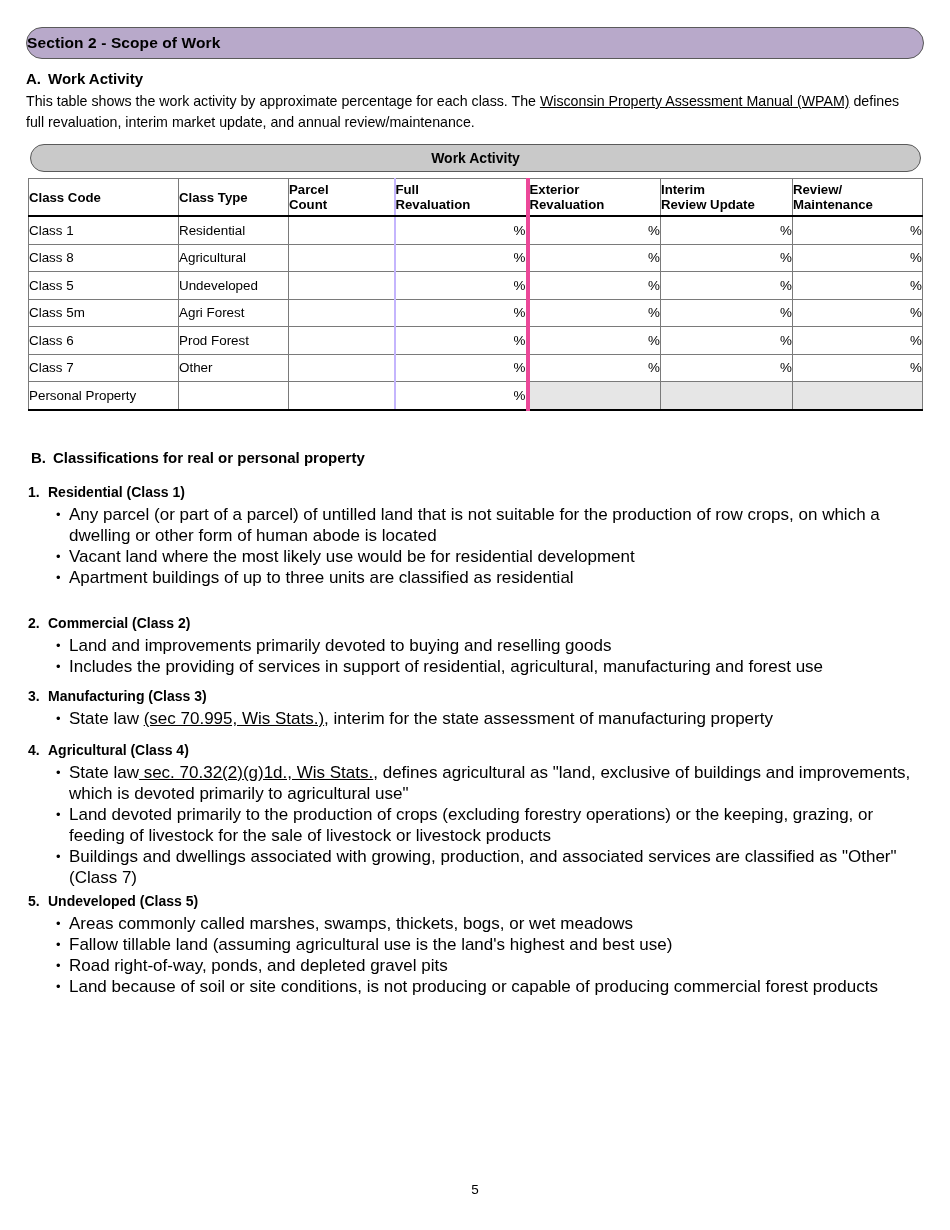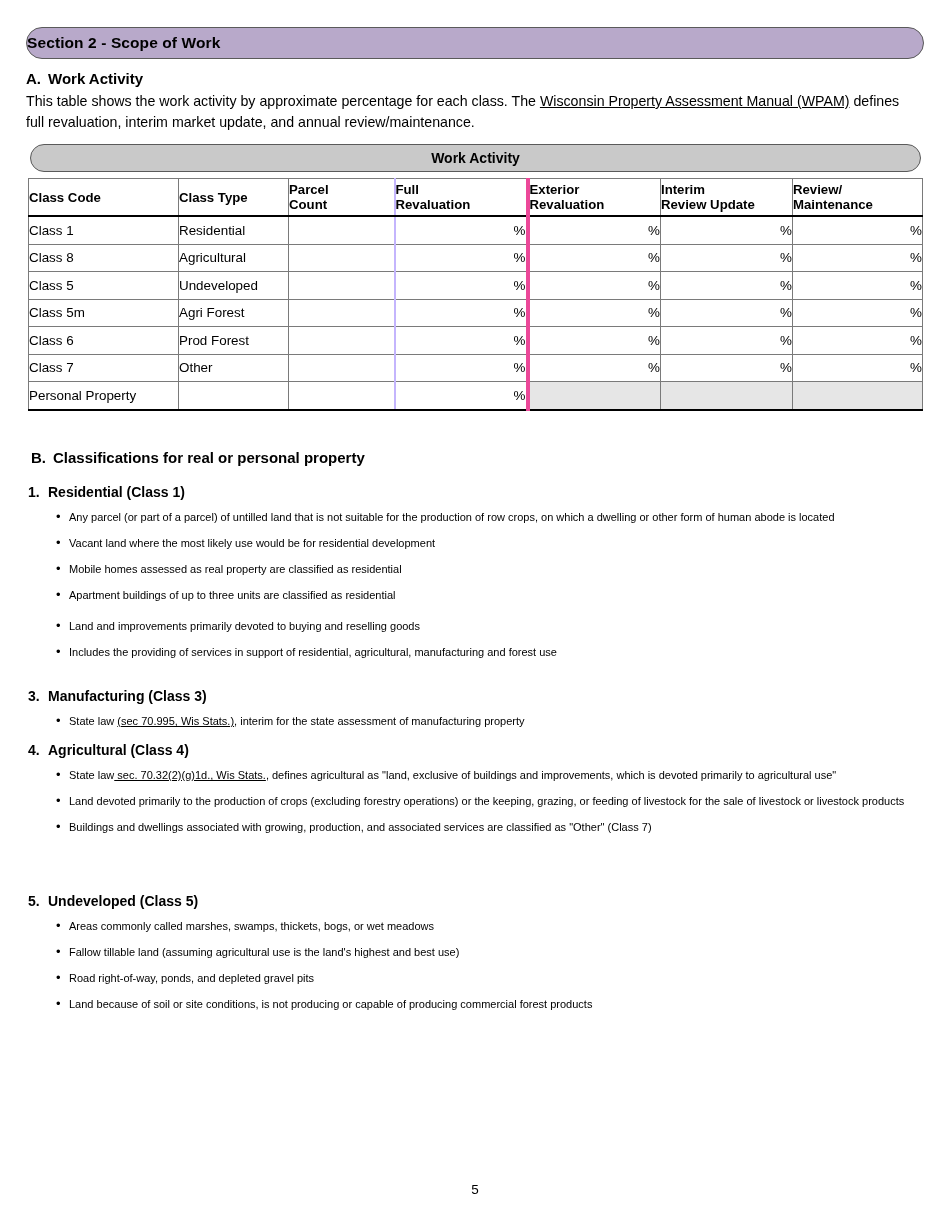--- a/index.html
+++ b/index.html
@@ -161,22 +161,22 @@
     margin-bottom: 2px;
   }
   .class-title .num { display: inline-block; min-width: 20px; }
   ul.bullets {
     list-style: none;
     margin: 0;
     padding: 0 0 0 28px;
   }
   ul.bullets li {
     position: relative;
-    font-size: 11px;
-    line-height: 26px;
+    font-size: 17px;
+    line-height: 21px;
     padding-left: 13px;
     margin: 0 0 0 0;
   }
   ul.bullets li::before {
     content: "\2022";
     position: absolute;
     left: 0;
     top: -0.5px;
     font-size: 13px;
   }
@@ -324,25 +324,25 @@
   <div class="heading-b">
     <span class="letter">B.</span><span>Classifications for real or personal property</span>
   </div>
 
   <div id="class-blocks">
       <div class="class-block" style="top: 482px;">
         <div class="class-title"><span class="num">1.</span><span>Residential (Class 1)</span></div>
         <ul class="bullets">
           <li><span>Any parcel (or part of a parcel) of untilled land that is not suitable for the production of row crops, on which a dwelling or other form of human abode is located</span></li>
           <li><span>Vacant land where the most likely use would be for residential development</span></li>
-          <li><span>Mobile homes assessed as real property are classified as residential</span></li>
           <li><span>Apartment buildings of up to three units are classified as residential</span></li>
         </ul>
       </div>
       <div class="class-block" style="top: 613px;">
+        <div class="class-title"><span class="num">2.</span><span>Commercial (Class 2)</span></div>
         <ul class="bullets">
           <li><span>Land and improvements primarily devoted to buying and reselling goods</span></li>
           <li><span>Includes the providing of services in support of residential, agricultural, manufacturing and forest use</span></li>
         </ul>
       </div>
       <div class="class-block" style="top: 686px;">
         <div class="class-title"><span class="num">3.</span><span>Manufacturing (Class 3)</span></div>
         <ul class="bullets">
           <li><span>State law </span><span class="doclink">(sec 70.995, Wis Stats.)</span><span>, interim for the state assessment of manufacturing property</span></li>
         </ul>

